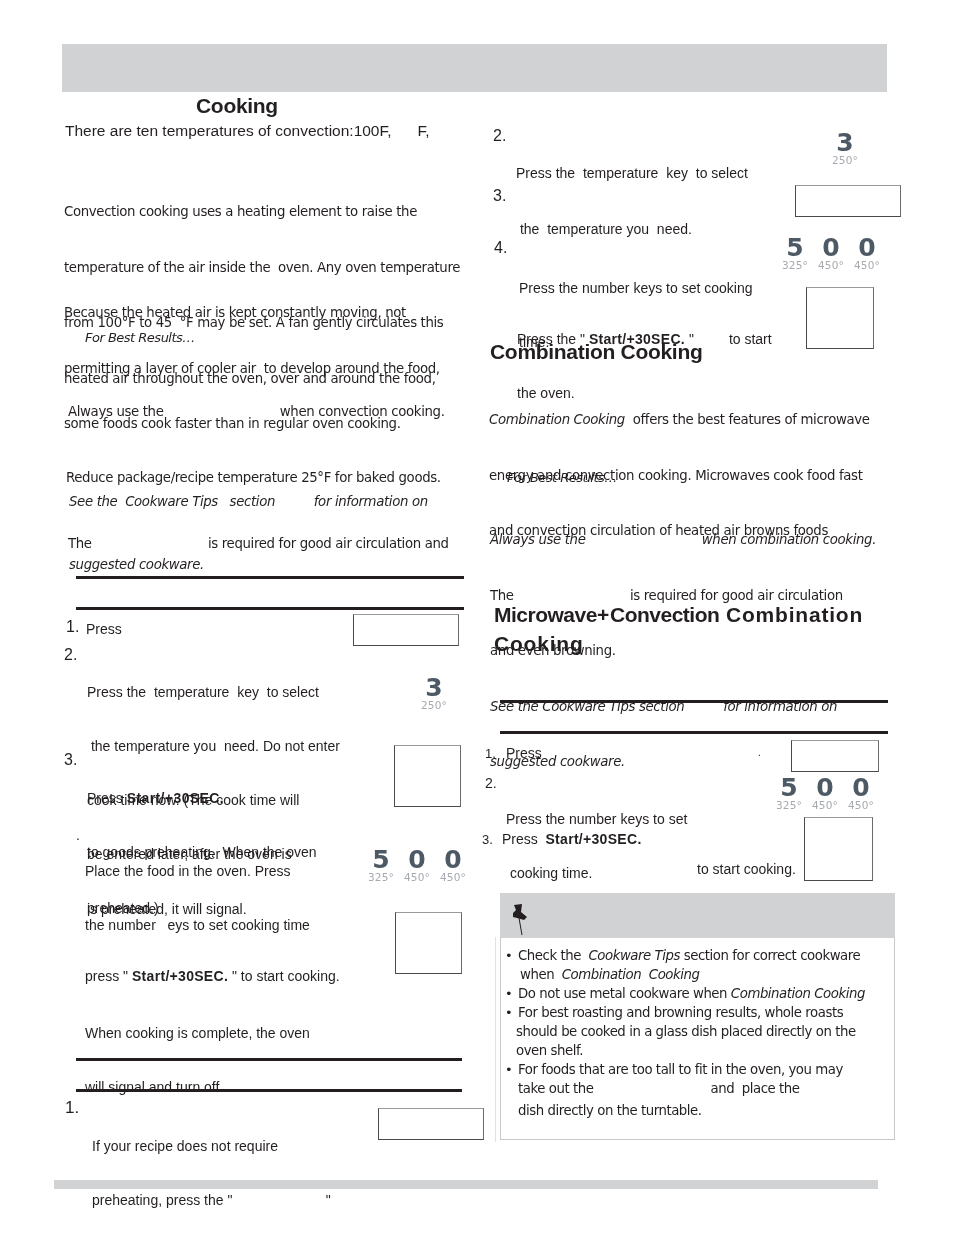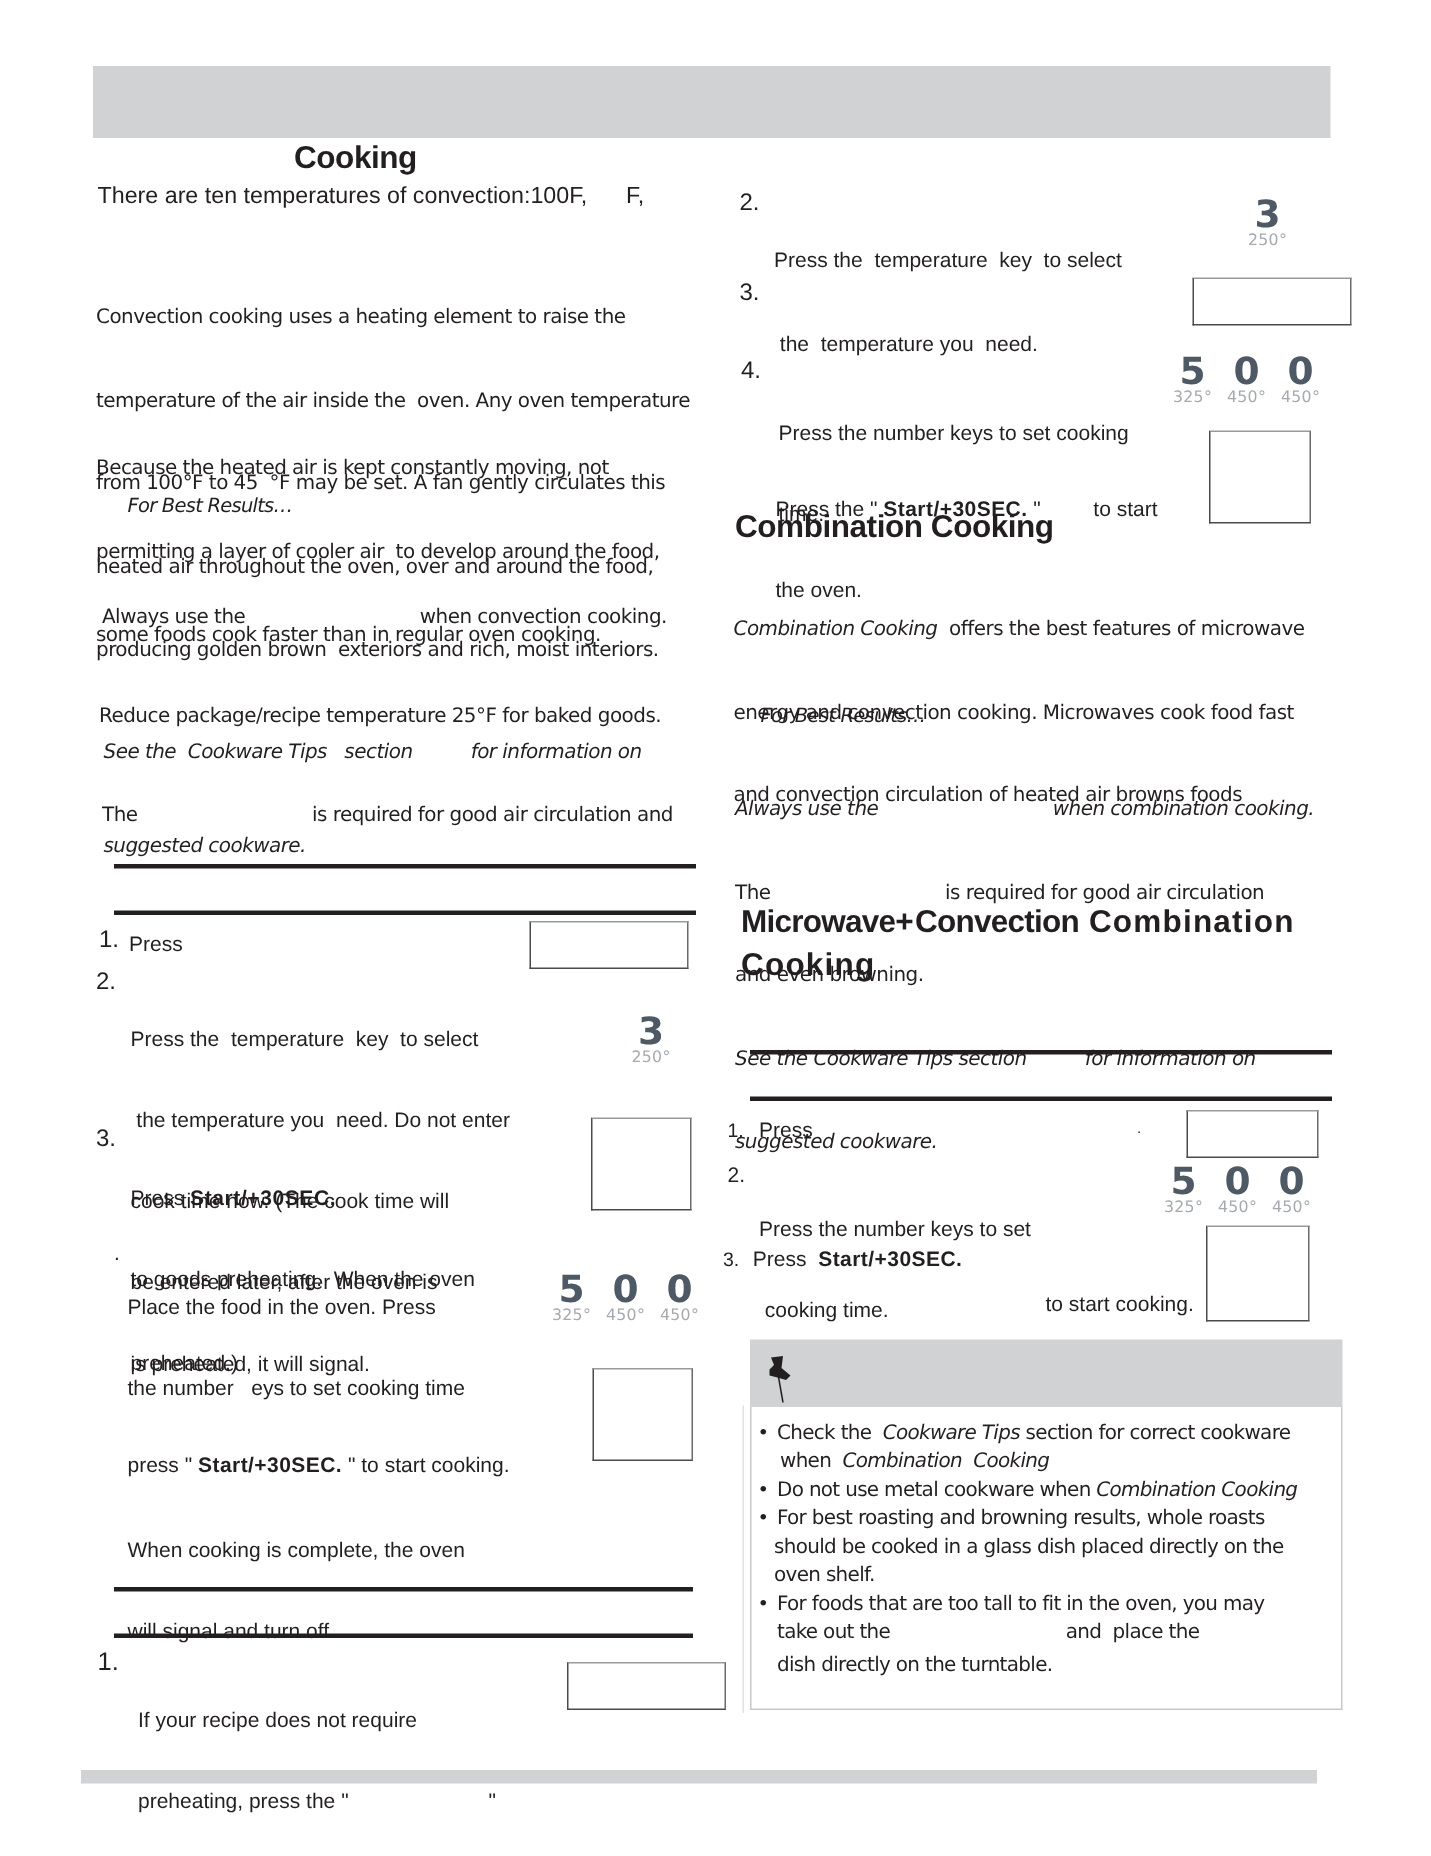--- a/index.html
+++ b/index.html
@@ -39,21 +39,20 @@
 
 <div class="abs arial" style="left:65px; top:121px; font-size:15.5px; line-height:20px;">
   <div style="white-space:pre;">There are ten temperatures of convection:100F,      F,</div>
 </div>
 
 <div class="abs sans" style="left:64px; top:166px; width:420px; white-space:pre;">
   <div>Convection cooking uses a heating element to raise the</div>
   <div>temperature of the air inside the  oven. Any oven temperature</div>
   <div>from 100°F to 45  °F may be set. A fan gently circulates this</div>
   <div>heated air throughout the oven, over and around the food,</div>
-  <div>producing golden brown  exteriors and rich, moist interiors.</div>
 </div>
 
 <div class="abs sans" style="left:64px; top:267px; width:420px; white-space:pre;">
   <div>Because the heated air is kept constantly moving, not</div>
   <div>permitting a layer of cooler air  to develop around the food,</div>
   <div>some foods cook faster than in regular oven cooking.</div>
 </div>
 
 <div class="abs fbr" style="left:69px; top:330px;">For Best Results…</div>
 

